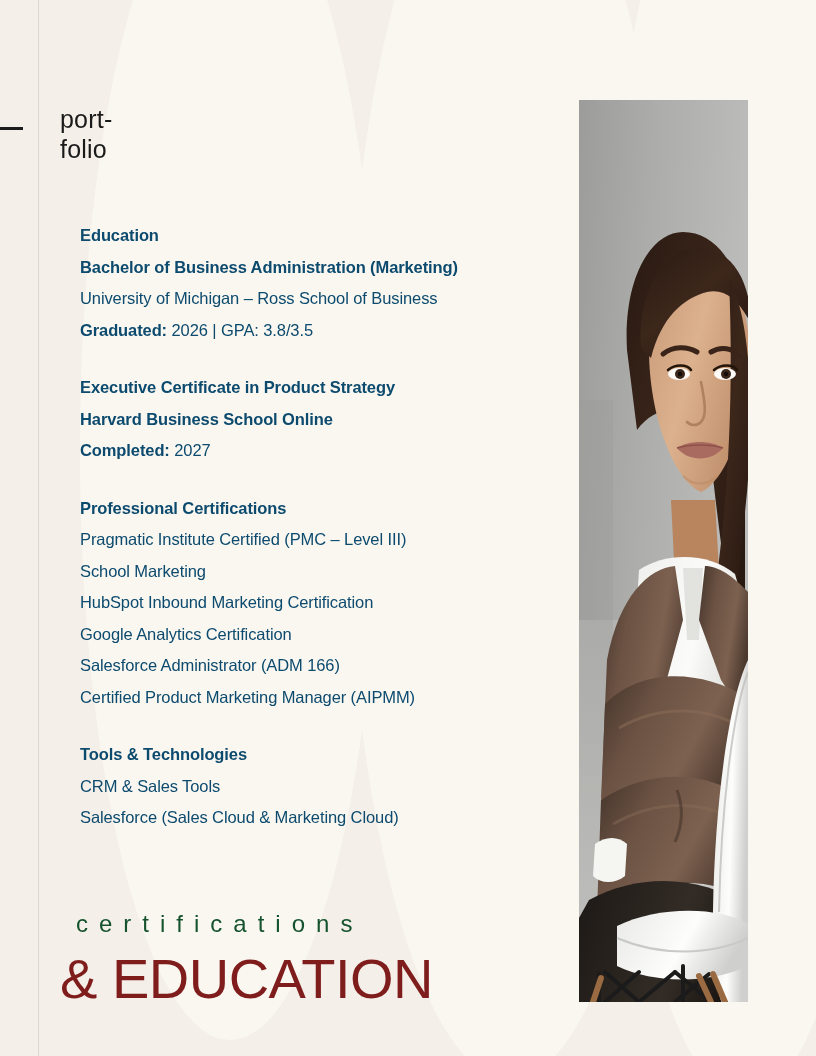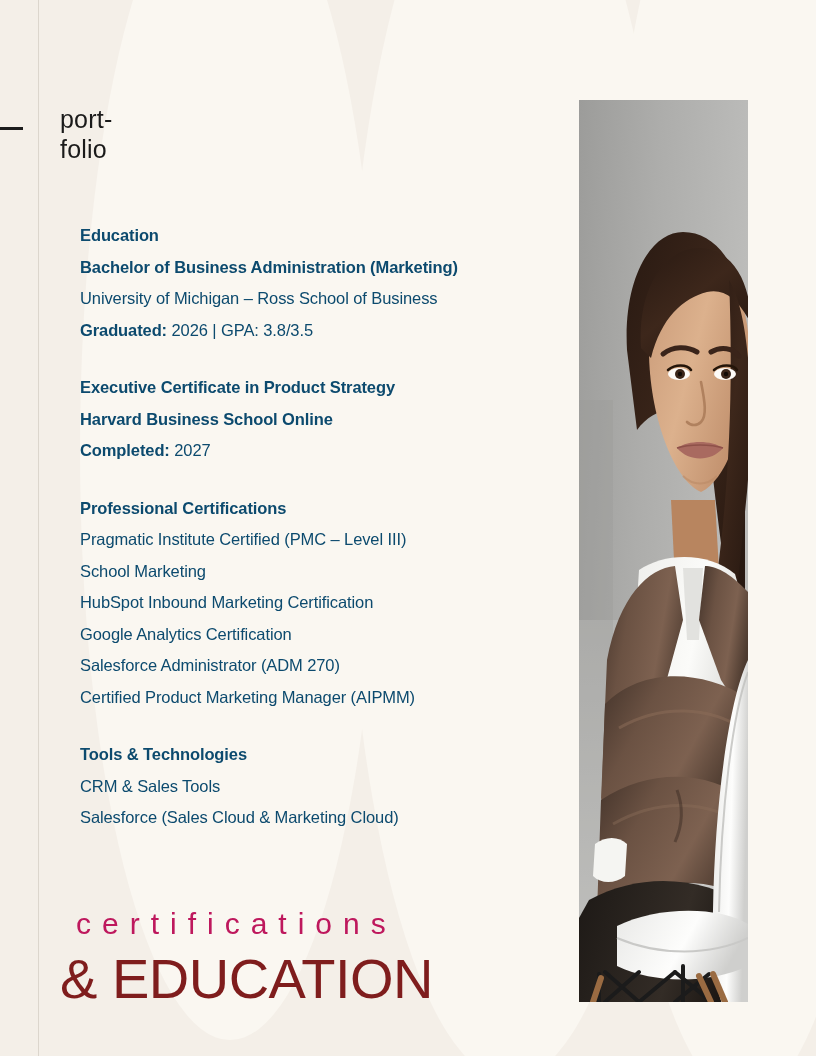--- a/index.html
+++ b/index.html
@@ -91,25 +91,25 @@
   .line .lbl { font-weight: 700; text-align: center; }
 
   
   .footer {
     position: absolute;
     left: 60px;
     bottom: 44px;
     width: 500px;
   }
   .footer-sub {
-    font-size: 30px;
+    font-size: 24px;
     line-height: 40px;
     font-weight: 400;
     letter-spacing: 11px;
-    color: #be185d;
+    color: #14532d;
     margin-left: 16px;
   }
   .footer-main {
     font-size: 56px;
     line-height: 66px;
     font-weight: 400;
     letter-spacing: -0.5px;
     color: #7f1d1d;
     margin-top: 2px;
   }
@@ -157,21 +157,21 @@
       <div class="line bold">Harvard Business School Online</div>
       <div class="line"><span class="lbl">Completed:</span><span> 2027</span></div>
     </div>
 
     <div class="block">
       <div class="line head">Professional Certifications</div>
       <div class="line">Pragmatic Institute Certified (PMC – Level III)</div>
       <div class="line">School Marketing</div>
       <div class="line">HubSpot Inbound Marketing Certification</div>
       <div class="line">Google Analytics Certification</div>
-      <div class="line">Salesforce Administrator (ADM 270)</div>
+      <div class="line">Salesforce Administrator (ADM 166)</div>
       <div class="line">Certified Product Marketing Manager (AIPMM)</div>
     </div>
 
     <div class="block">
       <div class="line head">Tools &amp; Technologies</div>
       <div class="line">CRM &amp; Sales Tools</div>
       <div class="line">Salesforce (Sales Cloud &amp; Marketing Cloud)</div>
     </div>
 
   </div>

